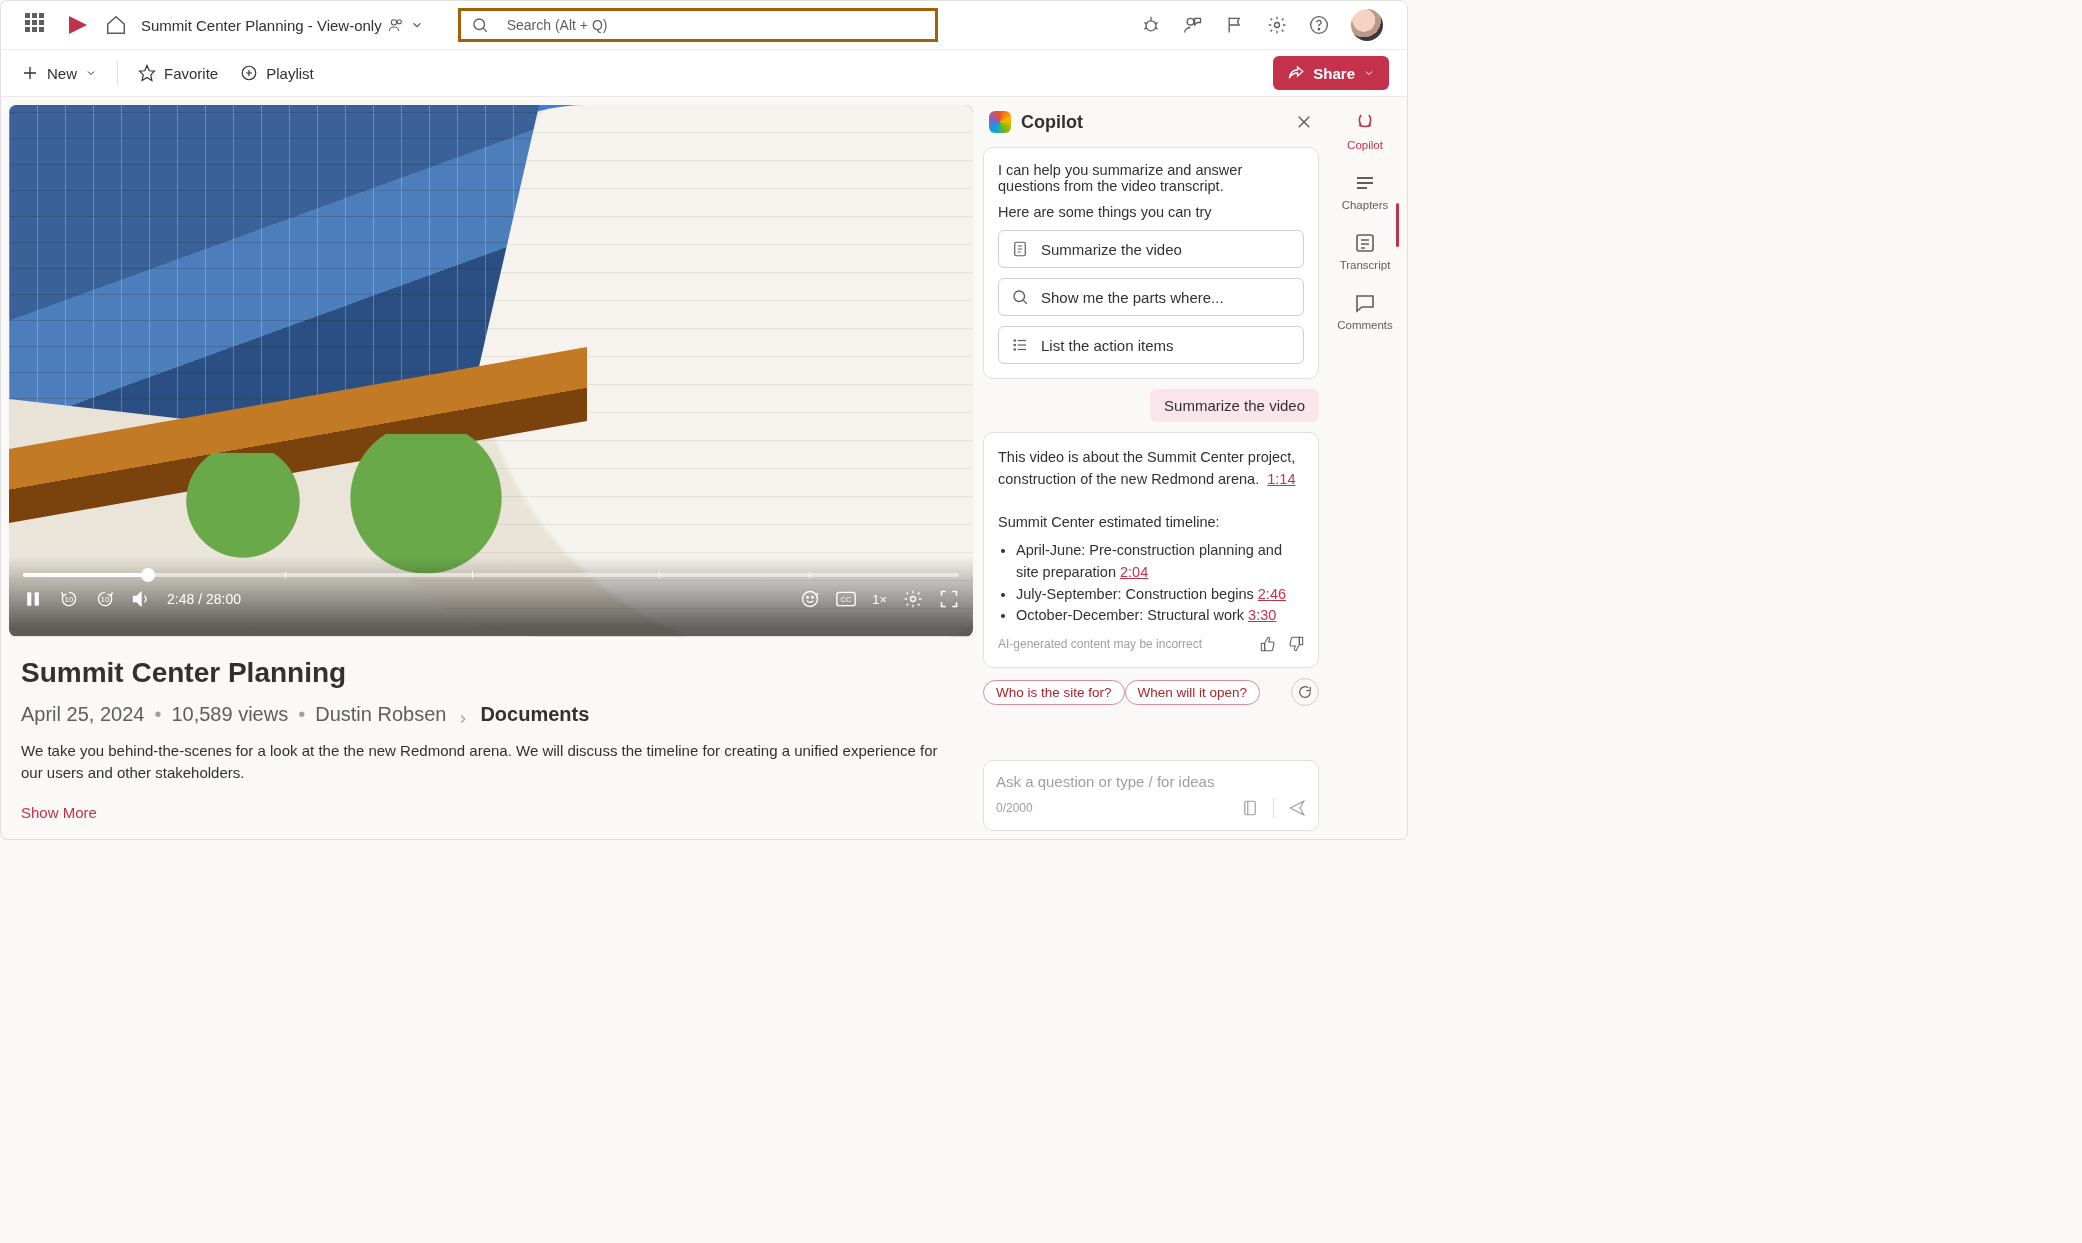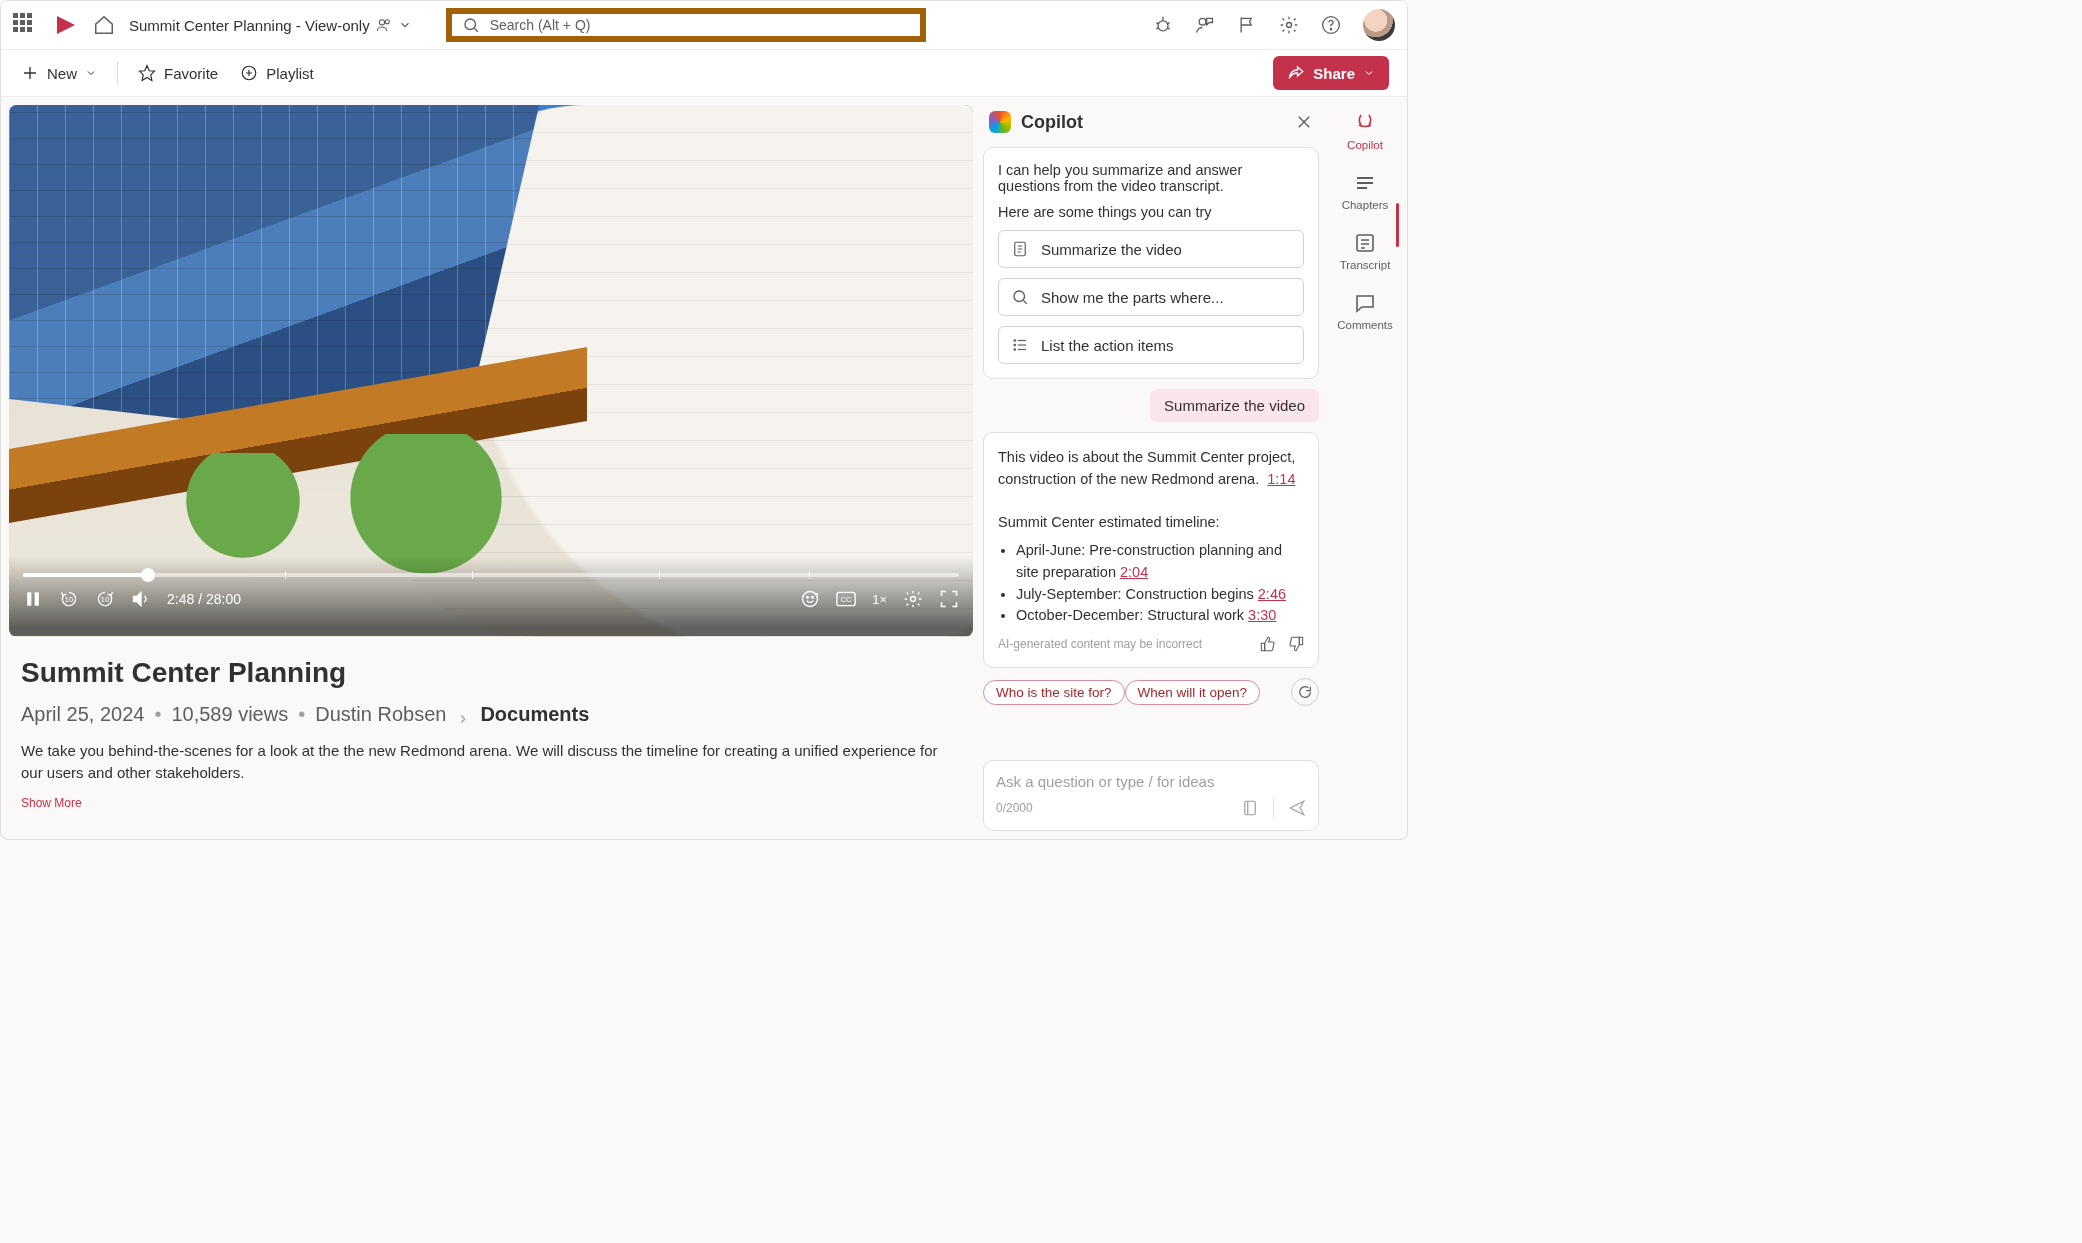--- a/index.html
+++ b/index.html
@@ -13,37 +13,37 @@
     position: relative;
     border: 1px solid #e1dfdd;
     border-radius: 8px;
     overflow: hidden;
   }
   
   .suitebar {
     height: 48px;
     display: flex;
     align-items: center;
-    padding: 0 12px;
+    padding: 0 24px;
     gap: 14px;
     background: #fff;
   }
   .waffle { width: 24px; height: 24px; display: grid; grid-template-columns: repeat(3,5px); grid-template-rows: repeat(3,5px); gap: 2px; }
   .waffle span { background:#605e5c; width:5px;height:5px;}
   .logo-play { width:28px;height:28px; display:flex;align-items:center;justify-content:center;}
   .doc-title { font-size:15px; color:#323130; display:flex; align-items:center; gap:6px;}
   .doc-title .people-icon { color:#605e5c; font-size:14px;}
   .doc-title .chev { color:#605e5c;}
   .searchbox {
     flex: 0 0 480px;
     height: 34px;
-    border: 6px solid #a16207;
+    border: 3px solid #a16207;
     border-radius: 0;
     display:flex; align-items:center;
-    padding: 0 10px; gap:10px;
+    padding: 0 10px; gap:18px;
     color:#605e5c;
     margin-left: 20px;
   }
   .suite-right { margin-left:auto; display:flex; align-items:center; gap:22px; color:#605e5c;}
   .avatar { width:32px;height:32px;border-radius:50%; background: radial-gradient(circle at 40% 35%, #f4d3c3 0 40%, #b98 41% 60%, #3a3a3a 61% 100%);}
   
   .cmdbar {
     height: 48px;
     background:#fff;
     border-top:1px solid #edebe9;
@@ -128,21 +128,21 @@
   
   .meta {
     padding: 20px 12px 0 12px;
   }
   .meta h1 { font-size:28px; font-weight:600; margin-bottom:14px;}
   .meta-row{ display:flex; align-items:flex-end; gap:10px; color:#605e5c; font-size:20px; margin-bottom:14px;}
   .meta-row .dot{ color:#a19f9d;}
   .meta-row .crumb{ font-weight:600; color:#323130;}
   .chevr{ color:#a19f9d;}
   .desc{ font-size:15px; color:#323130; line-height:1.45; max-width: 920px;}
-  .showmore{ color:#c4314b; font-size:12px; margin-top:12px; cursor:pointer;}
+  .showmore{ color:#c4314b; font-size:15px; margin-top:20px; cursor:pointer;}
   
   .copilot {
     width: 336px;
     display:flex; flex-direction:column; gap:10px;
     padding-top:2px;
   }
   .cp-header{ display:flex; align-items:center; gap:10px; padding: 4px 6px;}
   .cp-logo{ width:22px;height:22px; border-radius:6px;
     background: conic-gradient(from 0deg, #f25022, #ffb900, #7fba00, #00a4ef, #8661c5, #f25022);
   }

